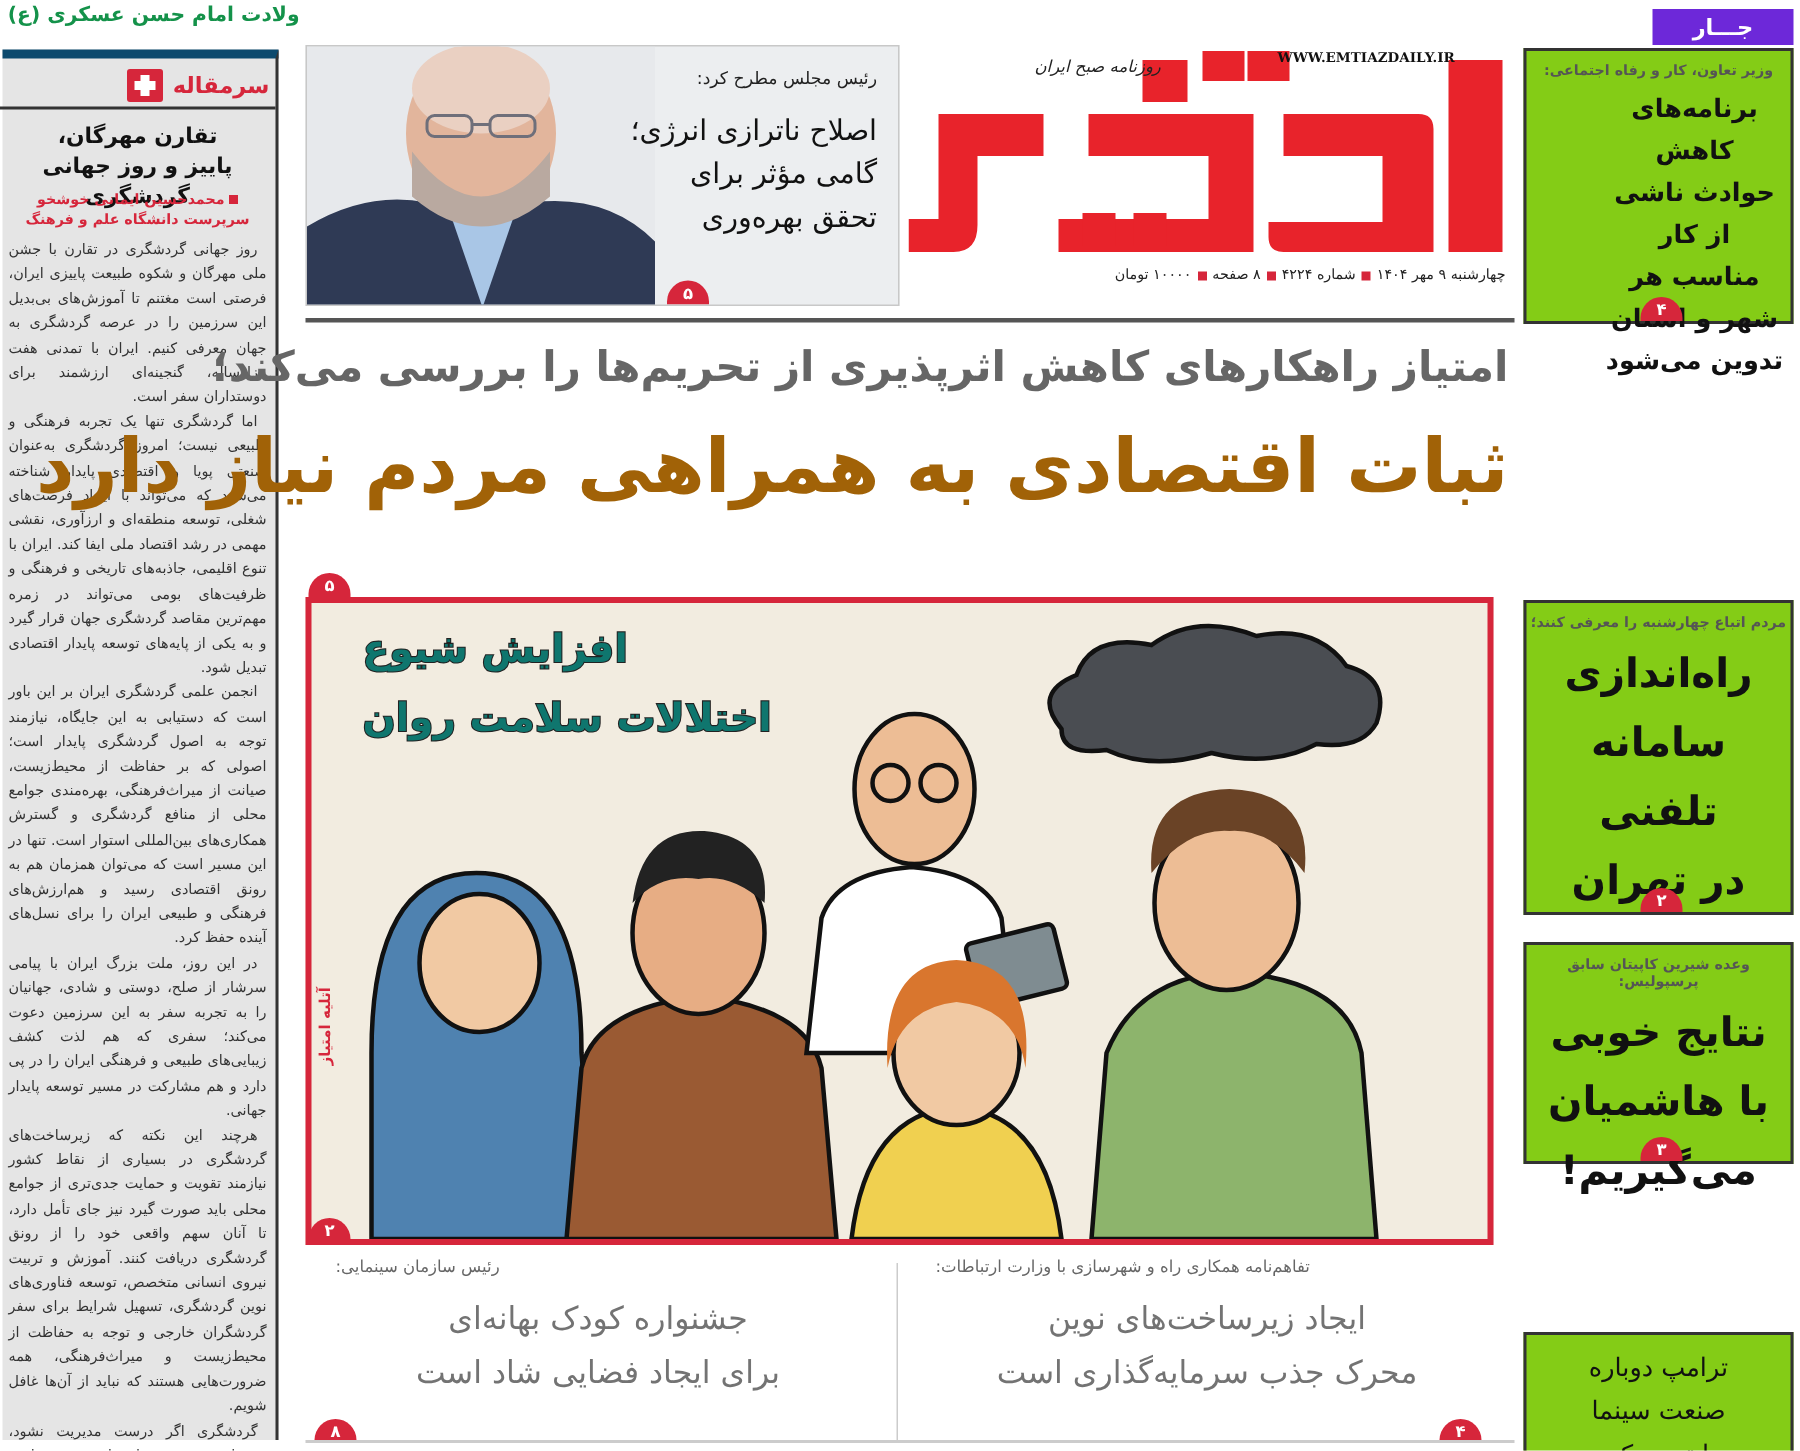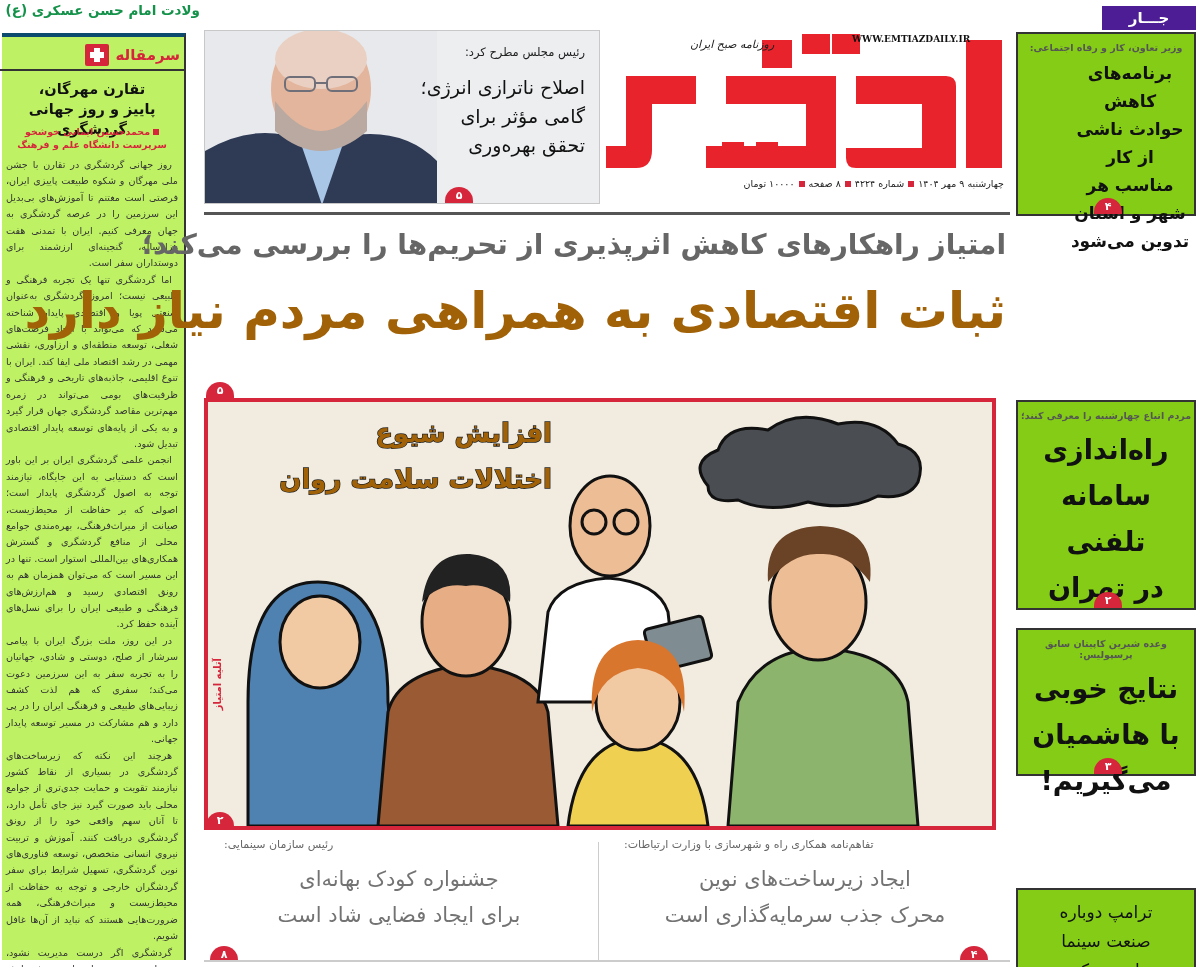--- a/index.html
+++ b/index.html
@@ -5,21 +5,21 @@
   * { box-sizing: border-box; margin: 0; padding: 0; }
   html, body { width: 1200px; height: 967px; background: #ffffff; overflow: hidden; }
   body { position: relative; font-family: "DejaVu Sans", sans-serif; color: #111; direction: rtl; }
 
   .abs { position: absolute; }
 
   
   .occasion { left: 4px; top: 2px; width: 196px; height: 26px; color: #14924a; font-weight: bold; font-size: 13.5px; text-align: left; direction: rtl; white-space: nowrap; }
 
   
-  .editorial { left: 2px; top: 33px; width: 184px; height: 927px; background: #bef264; border-top: 4px solid #0c4a6e; border-right: 2px solid #333; }
+  .editorial { left: 2px; top: 33px; width: 184px; height: 927px; background: #e5e5e5; border-top: 6px solid #0c4a6e; border-right: 2px solid #333; }
   .ed-head { position: absolute; top: 4px; right: 0; width: 184px; height: 30px; display: flex; align-items: center; justify-content: flex-start; gap: 6px; padding-right: 4px; border-bottom: 2px solid #333; }
   .ed-plus { width: 24px; height: 22px; background: #d6263b; position: relative; border-radius: 2px; order: 2; }
   .ed-plus::before, .ed-plus::after { content: ""; position: absolute; background: #fff; }
   .ed-plus::before { left: 9px; top: 4px; width: 6px; height: 14px; }
   .ed-plus::after { left: 5px; top: 8px; width: 14px; height: 6px; }
   .ed-label { color: #d6263b; font-weight: bold; font-size: 15px; order: 1; }
   .ed-title { position: absolute; top: 42px; right: 0; width: 184px; text-align: center; font-weight: bold; font-size: 14.5px; line-height: 20px; }
   .ed-author { position: absolute; top: 88px; right: 6px; width: 172px; color: #d6263b; font-size: 9.5px; font-weight: bold; line-height: 13px; text-align: center; }
   .ed-author .sq { display: inline-block; width: 6px; height: 6px; background: #d6263b; margin-left: 3px; }
   .ed-body { position: absolute; top: 120px; right: 6px; width: 172px; font-size: 9.6px; line-height: 16.4px; text-align: justify; color: #333; }
@@ -35,35 +35,35 @@
   .logo-area { left: 606px; top: 30px; width: 400px; height: 176px; }
   .logo-svg { position: absolute; left: 0; top: 0; }
   .tagline { position: absolute; left: 84px; top: 8px; font-family: "DejaVu Serif", serif; font-style: italic; font-size: 11px; color: #222; }
   .website { position: absolute; left: 246px; top: 4px; font-family: "DejaVu Serif", serif; font-weight: bold; font-size: 9px; color: #111; direction: ltr; }
   .issue-line { position: absolute; right: 2px; top: 148px; font-size: 9.5px; color: #222; white-space: nowrap; display: flex; gap: 4px; align-items: center; }
   .issue-line .sq { display: inline-block; width: 6px; height: 6px; background: #d6263b; }
 
   .rule-top { left: 204px; top: 212px; width: 806px; height: 3px; background: #555; }
 
   
-  .jaar { left: 1102px; top: 6px; width: 94px; height: 24px; background: #4c1d95; color: #fff; font-weight: bold; font-size: 15px; text-align: center; line-height: 24px; letter-spacing: 3px; }
+  .jaar { left: 1102px; top: 6px; width: 94px; height: 24px; background: #6d28d9; color: #fff; font-weight: bold; font-size: 15px; text-align: center; line-height: 24px; letter-spacing: 3px; }
   .rail-box { position: absolute; left: 1016px; width: 180px; border: 2px solid #333; background: #84cc16; text-align: center; }
   .rail-box .kicker { font-size: 9.5px; color: #555; font-weight: bold; margin-top: 8px; }
   .rail-box .title { font-weight: bold; color: #111; margin-top: 6px; }
   .rail-box .badge { position: absolute; left: 76px; bottom: 0; }
 
   
   .supertitle { left: 210px; top: 228px; width: 796px; text-align: left; font-size: 28px; font-weight: bold; color: #666; white-space: nowrap; }
   .supertitle .brand { color: #666; }
   .headline { left: 210px; top: 282px; width: 796px; text-align: center; font-size: 50px; font-weight: bold; color: #a16207; white-space: nowrap; letter-spacing: -1px; }
 
   
   .cartoon { left: 204px; top: 398px; width: 792px; height: 432px; border: 4px solid #d6263b; background: #f2ece0; overflow: hidden; }
   .cartoon-badge-top { left: 206px; top: 382px; }
-  .cartoon-caption { position: absolute; left: 34px; top: 8px; width: 310px; text-align: right; font-weight: bold; font-size: 26px; line-height: 46px; color: #a16207; -webkit-text-stroke: 1.4px #222; paint-order: stroke fill; }
+  .cartoon-caption { position: absolute; left: 34px; top: 8px; width: 310px; text-align: left; font-weight: bold; font-size: 26px; line-height: 46px; color: #0f766e; -webkit-text-stroke: 1.4px #222; paint-order: stroke fill; }
   .credit { position: absolute; left: 4px; top: 256px; writing-mode: vertical-rl; transform: rotate(180deg); font-size: 10px; color: #d6263b; font-weight: bold; }
   .cartoon-badge-bottom { left: 206px; top: 812px; }
 
   
   .bottom-story { position: absolute; top: 838px; height: 124px; text-align: center; }
   .bottom-story .kicker { font-size: 11px; color: #666; text-align: left; padding-left: 20px; }
   .bottom-story .title { font-size: 21px; line-height: 36px; color: #737373; margin-top: 10px; }
   .bottom-sep { left: 598px; top: 842px; width: 1px; height: 118px; background: #ccc; }
   .bottom-rule { left: 204px; top: 960px; width: 806px; height: 2px; background: #ccc; }
 </style>

